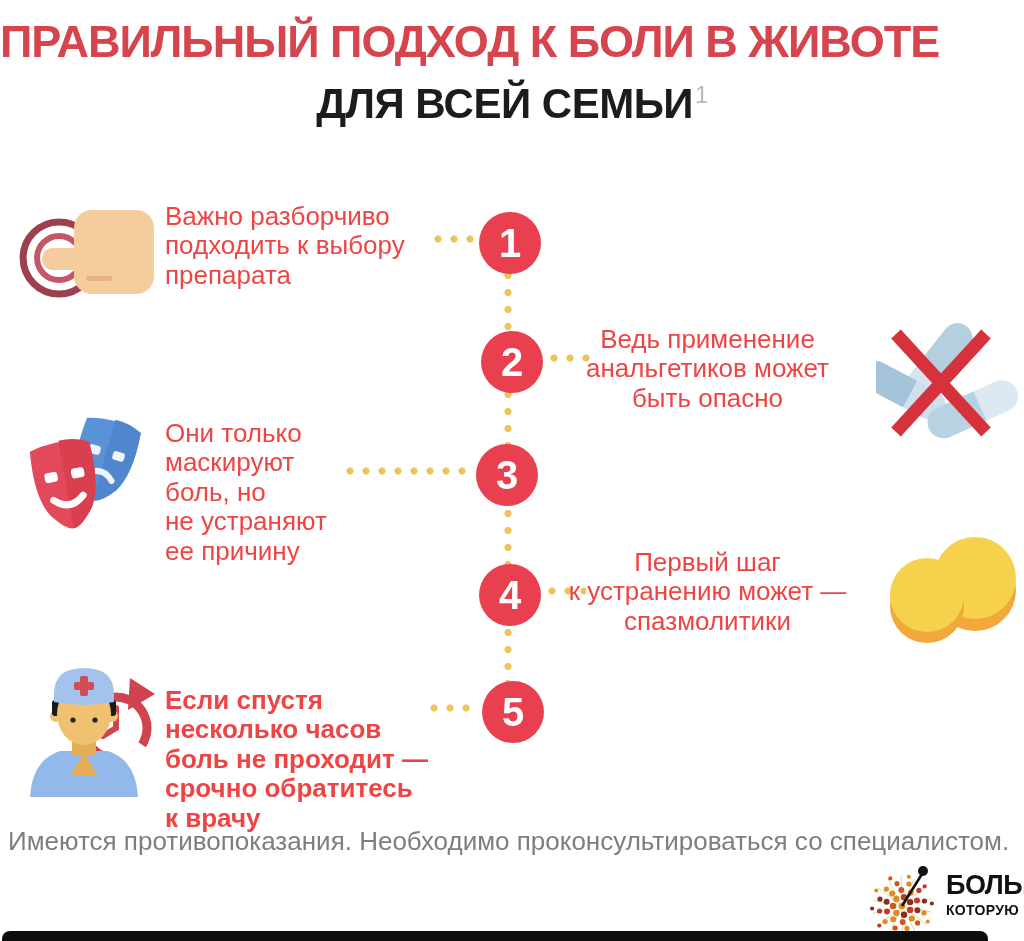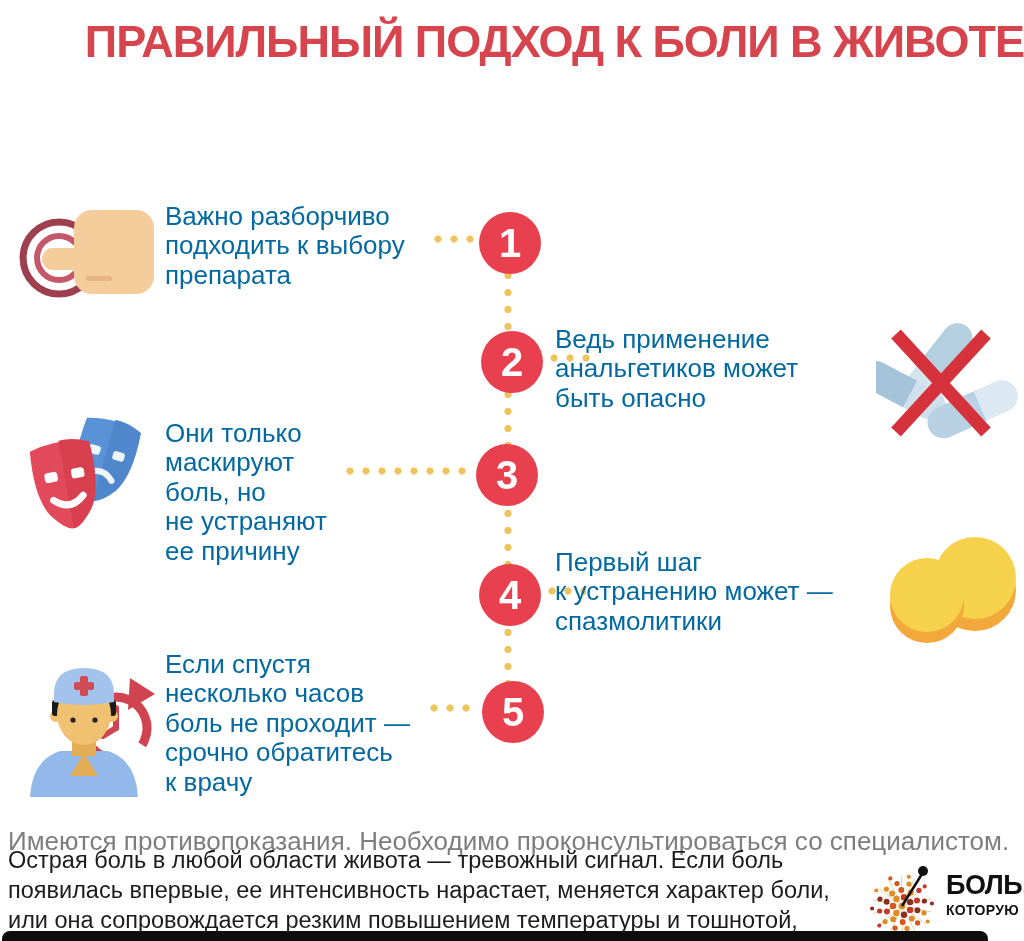--- a/index.html
+++ b/index.html
@@ -3,21 +3,21 @@
 <meta charset="utf-8">
 <style>
   html,body{margin:0;padding:0;background:#fff;}
   #stage{
     position:relative;width:1024px;height:941px;background:#ffffff;overflow:hidden;
     font-family:"Liberation Sans", sans-serif;color:#2c2c2c;
   }
   .abs{position:absolute;}
   
   .title{
-    top:16px;left:0;width:1024px;text-align:right;
+    top:16px;left:0;width:1024px;text-align:left;
     font-size:45px;font-weight:bold;letter-spacing:-1px;
     color:var(--title-red,#d6444e);white-space:pre-line;
   }
   .subtitle{
     top:80px;left:0;width:1024px;text-align:center;
     font-size:42px;font-weight:bold;letter-spacing:-.5px;color:#1c1c1c;
   }
   .subtitle sup{font-size:24px;color:#b9b9b9;font-weight:normal;margin-left:2px;}
   
   .dots-v{
@@ -32,42 +32,43 @@
   }
   
   .circle{
     width:62px;height:62px;border-radius:50%;
     background:var(--accent-red,#e8404f);
     display:flex;align-items:center;justify-content:center;
     color:#fff;font-size:40px;font-weight:bold;z-index:5;
   }
   
   .step-text{
-    font-size:26px;line-height:1.13;color:#0369a1;white-space:pre-line;
-  }
-  .t-right{text-align:left;}
+    font-size:26px;line-height:1.13;color:#ef4444;white-space:pre-line;
+  }
+  .t-right{text-align:center;}
   
   .disclaimer{
     top:810px;left:8px;width:1010px;font-size:26px;color:var(--gray-text,#7e7e7e);margin-top:16px;
   }
   .footer-text{
     top:845px;left:8px;width:860px;font-size:23.5px;line-height:30px;color:#1c1c1c;white-space:pre-line;
   }
   .logo-text1{top:870px;left:946px;font-size:27px;font-weight:bold;color:#111;letter-spacing:-.5px;}
   .logo-text2{top:902px;left:946px;font-size:14px;font-weight:bold;color:#111;letter-spacing:.3px;}
   .bottom-bar{
     top:931px;left:2px;width:986px;height:10px;background:#0d0d0d;border-radius:8px 8px 0 0;
   }
 </style>
 </head>
 <body>
 
 <div id="stage">
 
   <div class="abs title">ПРАВИЛЬНЫЙ ПОДХОД К БОЛИ В ЖИВОТЕ</div>
+  <div class="abs subtitle"><span>ДЛЯ ВСЕЙ СЕМЬИ</span><sup>1</sup></div>
 
   <div class="abs dots-v" style="left:503px;top:250px;height:495px;"></div>
 
   <div class="abs dots-h" style="left:430px;top:234px;width:46px;"></div>
   <div class="abs dots-h" style="left:546px;top:353px;width:50px;"></div>
   <div class="abs dots-h" style="left:342px;top:466px;width:132px;"></div>
   <div class="abs dots-h" style="left:544px;top:586px;width:42px;"></div>
   <div class="abs dots-h" style="left:426px;top:703px;width:52px;"></div>
 
   <div class="abs circle" style="left:479px;top:212px;">
@@ -93,21 +94,21 @@
 анальгетиков может
 быть опасно</div>
   <div class="abs step-text" style="left:165px;top:419px;width:310px;">Они только
 маскируют
 боль, но
 не устраняют
 ее причину</div>
   <div class="abs step-text t-right" style="left:555px;top:548px;width:305px;">Первый шаг
 к устранению может —
 спазмолитики</div>
-  <div class="abs step-text" style="left:165px;top:650px;width:310px;">Если спустя
+  <div class="abs step-text" style="left:165px;top:686px;width:310px;font-weight:bold;">Если спустя
 несколько часов
 боль не проходит —
 срочно обратитесь
 к врачу</div>
 
   <svg class="abs" style="left:12px;top:196px;" width="150" height="112" viewBox="0 0 150 112">
     <path d="M72.5,87.5 A36,36 0 1 1 72.5,36.5" fill="none" stroke="#9e3f4f" stroke-width="7" stroke-linecap="round"></path>
     <path d="M62.6,77.6 A22,22 0 1 1 62.6,46.4" fill="none" stroke="#c4586a" stroke-width="6" stroke-linecap="round"></path>
     <rect x="62" y="14" width="80" height="84" rx="18" fill="#f5cc9c"></rect>
     <rect x="30" y="52" width="62" height="22" rx="11" fill="#f5cc9c"></rect>
@@ -171,23 +172,20 @@
     <rect x="97" y="48" width="7" height="16" rx="3" fill="#1a1a1a"></rect>
     <ellipse cx="72" cy="62" rx="27" ry="31" fill="#efc170"></ellipse>
     <path d="M42,42 Q42,16 72,16 Q102,16 102,42 L102,50 Q72,56 42,50 Z" fill="#a3c3ec"></path>
     <rect x="68" y="24" width="8" height="20" rx="2" fill="#cf4b55"></rect>
     <rect x="62" y="30" width="20" height="8" rx="2" fill="#cf4b55"></rect>
     <circle cx="61" cy="68" r="2.6" fill="#222"></circle>
     <circle cx="83" cy="68" r="2.6" fill="#222"></circle>
   </svg>
 
   <div class="abs disclaimer">Имеются противопоказания. Необходимо проконсультироваться со специалистом.</div>
-  <div class="abs footer-text">Острая боль в любой области живота — тревожный сигнал. Если боль
-появилась впервые, ее интенсивность нарастает, меняется характер боли,
-или она сопровождается резким повышением температуры и тошнотой,</div>
 
   <svg id="burst" class="abs" style="left:864px;top:860px;" width="80" height="80" viewBox="0 0 80 80">
     <g id="burst-rays" stroke="#e6d6a0" stroke-width="1">
         <line x1="38" y1="46" x2="67.40199733523724" y2="51.960079923851836"></line>
         <line x1="38" y1="46" x2="61.90430249039832" y2="64.12689500293794"></line>
         <line x1="38" y1="46" x2="51.672067370305065" y2="72.7034562149142"></line>
         <line x1="38" y1="46" x2="38.73191163062039" y2="75.99107042712818"></line>
         <line x1="38" y1="46" x2="25.64679181618427" y2="73.3385853249086"></line>
         <line x1="38" y1="46" x2="15.008376384708892" y2="65.271358113345"></line>
         <line x1="38" y1="46" x2="8.923733984001025" y2="53.38720207973649"></line>

